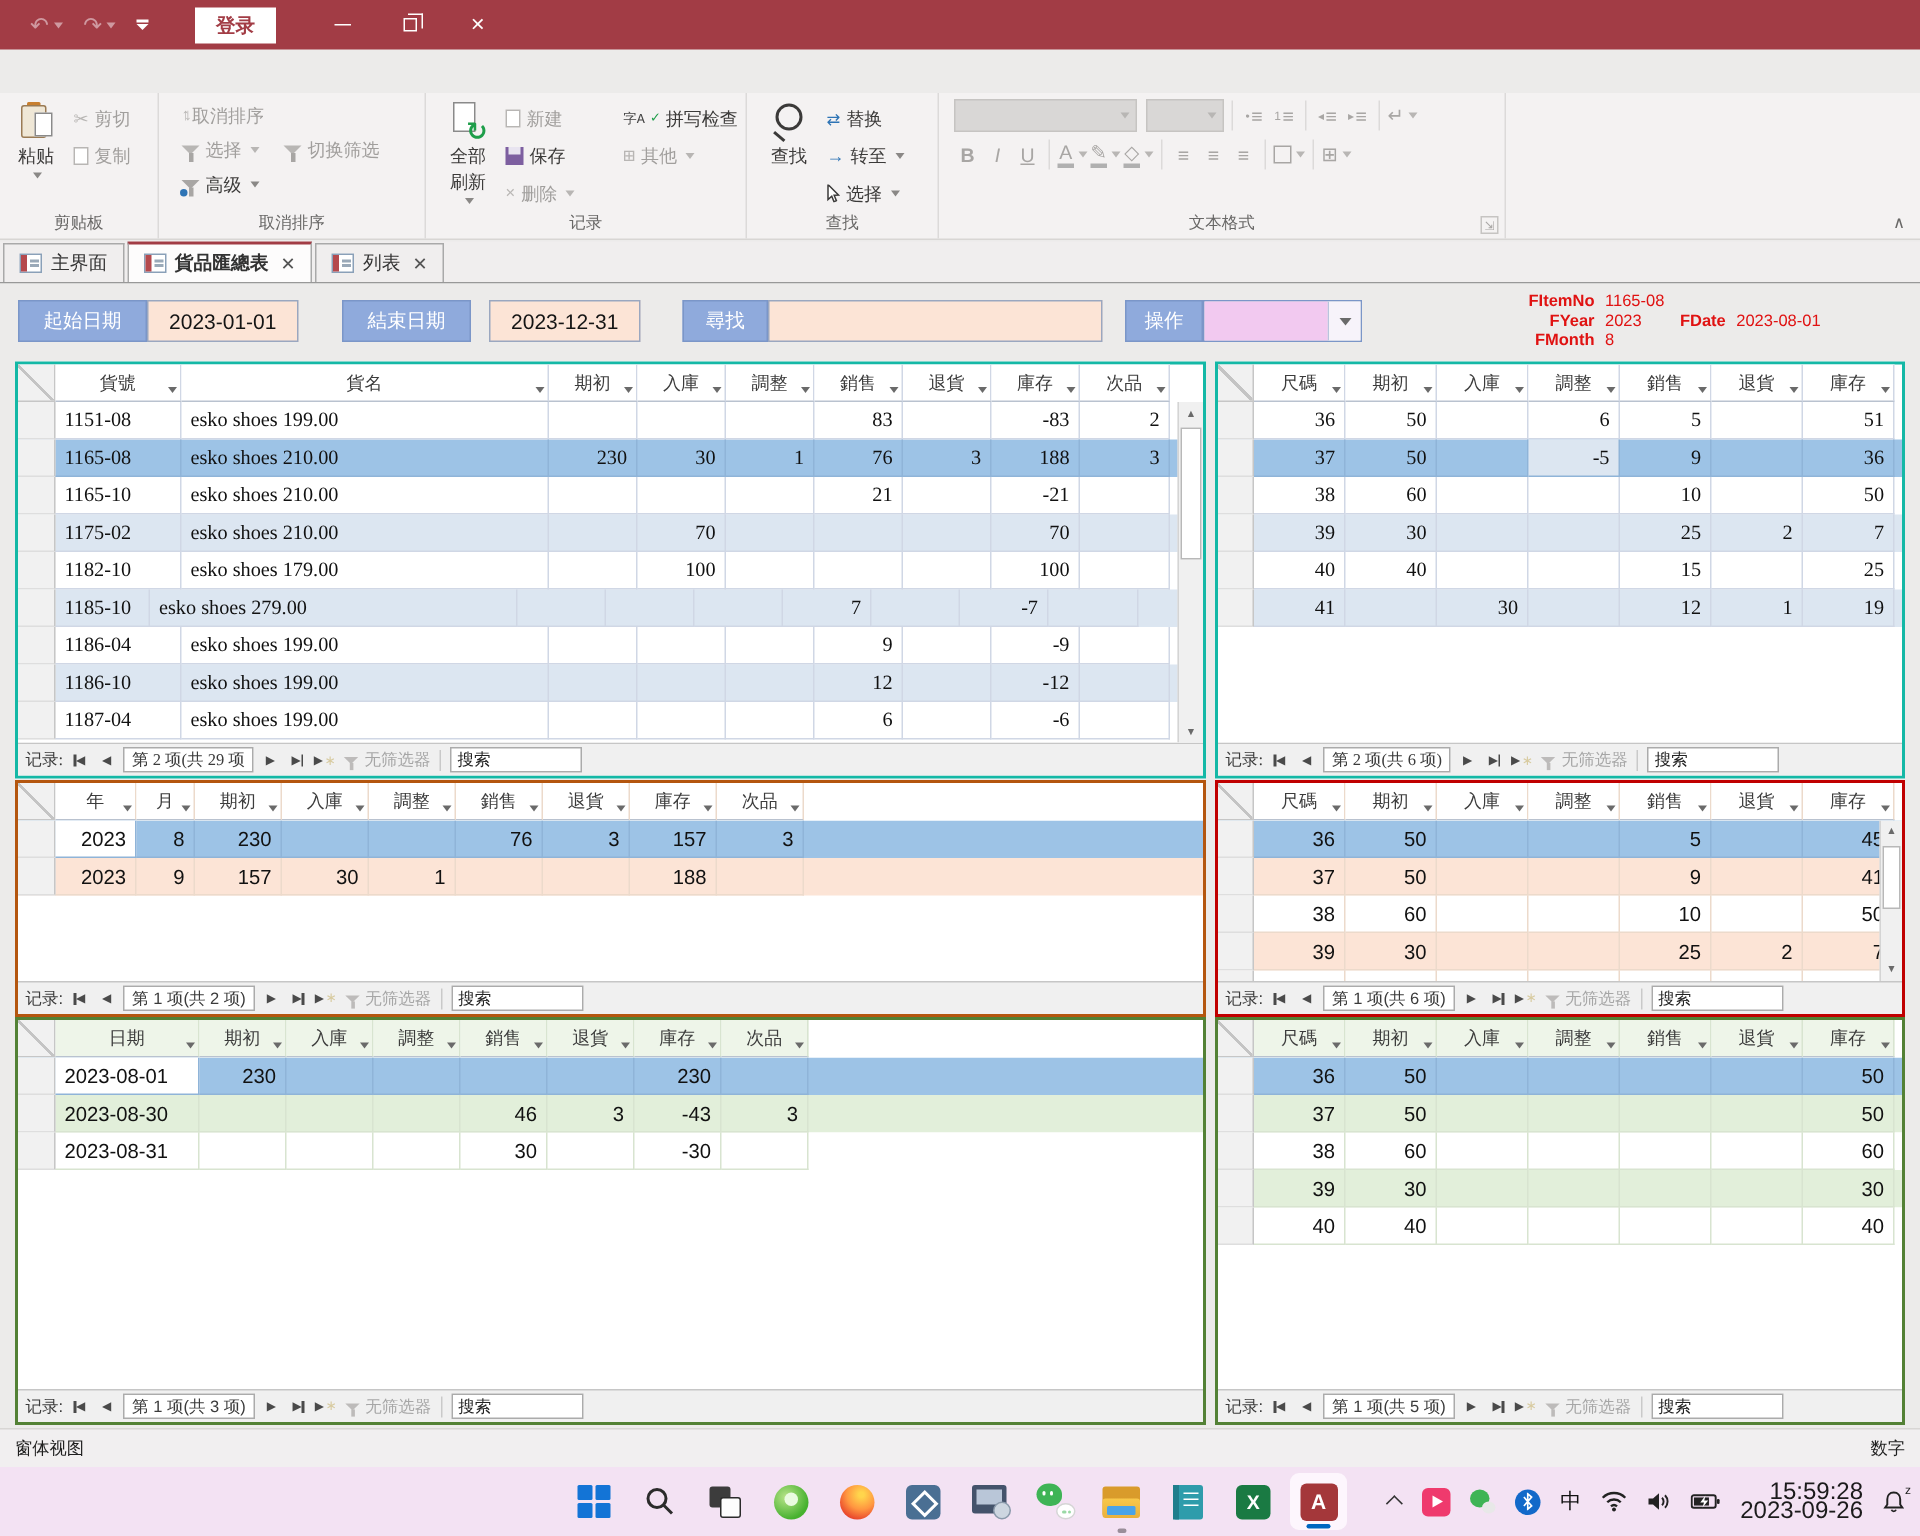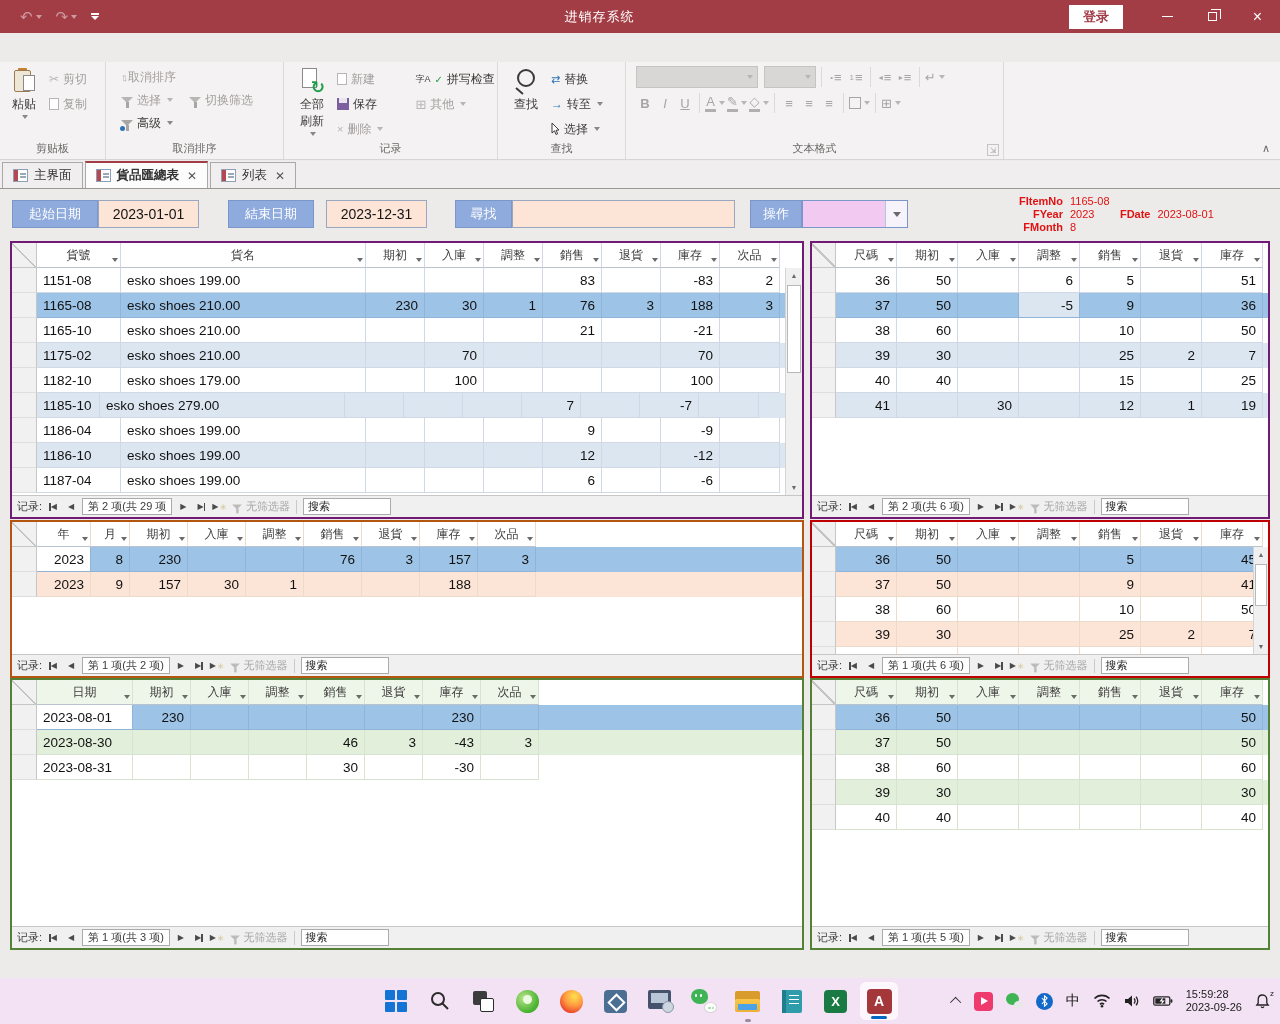--- a/index.html
+++ b/index.html
@@ -83,21 +83,21 @@
 .opcombo .opbtn { width:22px; background:#f7f3fa; border-left:1px solid #b9c4dd; display:flex; align-items:center; justify-content:center; }
 .opbtn .car { width:0;height:0;border-left:4px solid transparent;border-right:4px solid transparent;border-top:5px solid #6a6a6a; }
 #redinfo { position:absolute; left:1008px; top:6px; width:260px; font-size:11px; color:#e01212; line-height:13px; }
 #redinfo .rrow { display:flex; }
 #redinfo .rlab { width:55px; text-align:right; font-weight:bold; }
 #redinfo .rval { margin-left:7px; }
 #redinfo .rlab2 { width:38px; text-align:right; font-weight:bold; margin-left:18px; }
 
 
 .ds { position:absolute; background:#fff; display:flex; flex-direction:column; }
-.ds.scheme-blue  { --alt:#dce6f1; --grid:#d0d7e5; --headbg:#ffffff; border:2px solid #701a75; }
+.ds.scheme-blue  { --alt:#dce6f1; --grid:#d0d7e5; --headbg:#ffffff; border:2px solid #14b8a6;font-family:Liberation Serif, serif; }
 .ds.scheme-peach { --alt:#fce4d6; --grid:#ecdacb; --headbg:#ffffff; }
 .ds.scheme-green { --alt:#e2efda; --grid:#d8e4d0; --headbg:#eef5e9; }
 #ds-month { border:2px solid #b4560f; }
 #ds-sizemid { border:2px solid #c00000; }
 #ds-date, #ds-sizebottom { border:2px solid #538135; }
 .ds-head { display:flex; height:25px; flex:none; }
 .ds-headcell { border-right:1px solid var(--grid); border-bottom:1px solid #b9c2cf; background:var(--headbg); display:flex; align-items:center; justify-content:center; position:relative; font-size:12px; color:#3c3c3c; flex:none; }
 .ds-headcell .harrow { position:absolute; right:2px; bottom:5px; width:0; height:0; border-left:3.5px solid transparent; border-right:3.5px solid transparent; border-top:4px solid #6a6a6a; }
 .ds-selhead { background:#f1f1f1 !important; border-right:1px solid #c6c6c6; border-bottom:1px solid #c6c6c6; }
 .ds-selhead::after { content:""; width:100%; height:100%; background:linear-gradient(45deg, transparent 46%, #c4c4c4 46%, #c4c4c4 52%, transparent 52%); }
@@ -163,21 +163,21 @@
 .cacc-wrap::after { content:""; position:absolute; bottom:1px; left:50%; transform:translateX(-50%); width:16px; height:3px; border-radius:2px; background:#0067c0; }
 #tb-tray { position:absolute; right:10px; top:0; height:46px; display:flex; align-items:center; gap:13px; }
 .chevup { width:8px; height:8px; border-left:1.6px solid #333; border-top:1.6px solid #333; transform:rotate(45deg) translateY(2px); }
 .cpink { width:19px; height:19px; background:#ef3a6d; border-radius:4px; display:flex; align-items:center; justify-content:center; }
 .cpink::after { content:""; width:0; height:0; border-left:7px solid #fff; border-top:4.5px solid transparent; border-bottom:4.5px solid transparent; margin-left:2px; }
 .cwx2 { width:17px; height:16px; position:relative; }
 .cwx2 .b1 { width:13px; height:12px; background:#3eb455; border-radius:50%; position:absolute; left:0; top:0; }
 .cwx2 .b2 { width:9px; height:8px; background:#e8e8e8; border-radius:50%; position:absolute; right:0; bottom:0; }
 .cbt { width:17px; height:17px; background:#1269c9; border-radius:50%; display:flex; align-items:center; justify-content:center; }
 .ime { font-size:14px; color:#111; }
-.clock { font-size:11px; color:#1b1b1b; line-height:13.5px; }
+.clock { text-align:right; font-size:16px; color:#1b1b1b; line-height:13.5px; }
 .traysvg { display:block; }
 </style>
 </head>
 <body>
 
 <div id="stage">
 
   <div id="titlebar">
     <div class="qat">
       <span style="display:flex;align-items:center;">
@@ -186,21 +186,20 @@
         </span>
       <span style="display:flex;align-items:center;">
           <span class="qat-ic">↷</span>
           <span class="qat-car" style="margin-left:3px;"></span>
         </span>
       <span class="qat-custom">
           <span class="bar"></span>
           <span class="tri"></span>
         </span>
     </div>
-    <div class="tb-title">进销存系统</div>
     <div class="tb-right">
       <div class="login-btn">登录</div>
       <div class="win-btn">
           <span class="mini-bar"></span>
         </div>
       <div class="win-btn">
           <span class="rest-sq"></span>
         </div>
       <div class="win-btn">
           <span>×</span>
@@ -279,21 +278,21 @@
           <span class="sbtn">
               <span class="saveic"></span>
               <span>保存</span>
             </span>
           <span class="sbtn dis">
               <span class="dimglyph" style="font-size:11px;">×</span>
               <span>删除</span>
               <span class="carD dim"></span>
             </span>
         </div>
-        <div class="smallcol" style="margin-left:22px;">
+        <div class="smallcol" style="margin-left:22px;font-family:Liberation Mono, monospace;">
           <span class="sbtn">
               <span style="font-size:9px;color:#444;">字A</span>
               <span style="color:#1e9e4a;font-size:10px;">✓</span>
               <span>拼写检查</span>
             </span>
           <span class="sbtn dis">
               <span class="dimglyph" style="font-size:13px;">⊞</span>
               <span>其他</span>
               <span class="carD dim"></span>
             </span>
@@ -1150,20 +1149,24 @@
           <span class="nv-dim">
             <span class="funnel"></span>
             <span>无筛选器</span>
           </span>
           <span class="nv-sep"></span>
           <span class="nv-search">搜索</span>
         </div>
       </div>
   </div>
 
+  <div id="statusbar">
+    <span>窗体视图</span>
+    <span>数字</span>
+  </div>
 
   <div id="taskbar">
     <div id="tb-icons">
       <span class="tbic">
           <span class="win-start">
             <span></span>
             <span></span>
             <span></span>
             <span></span>
           </span>

